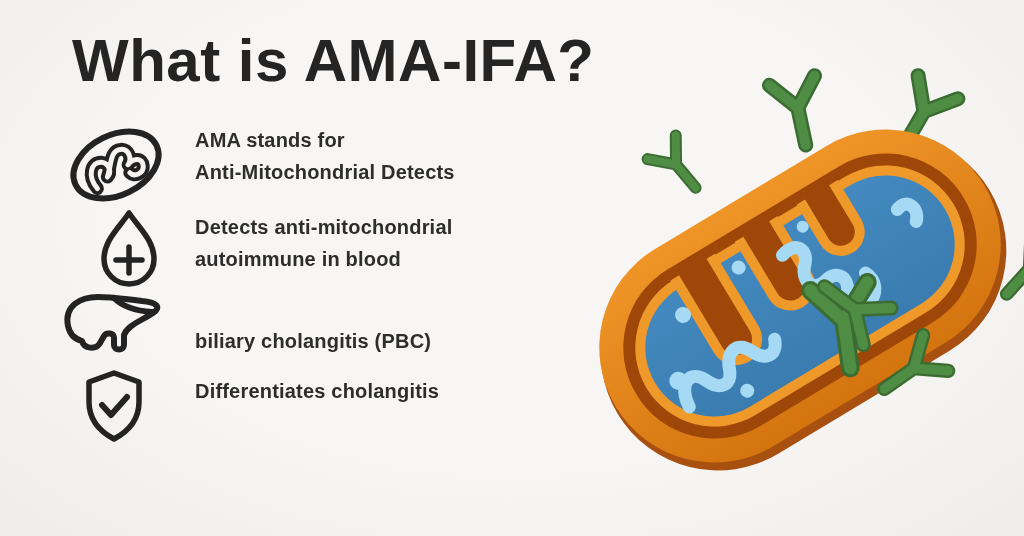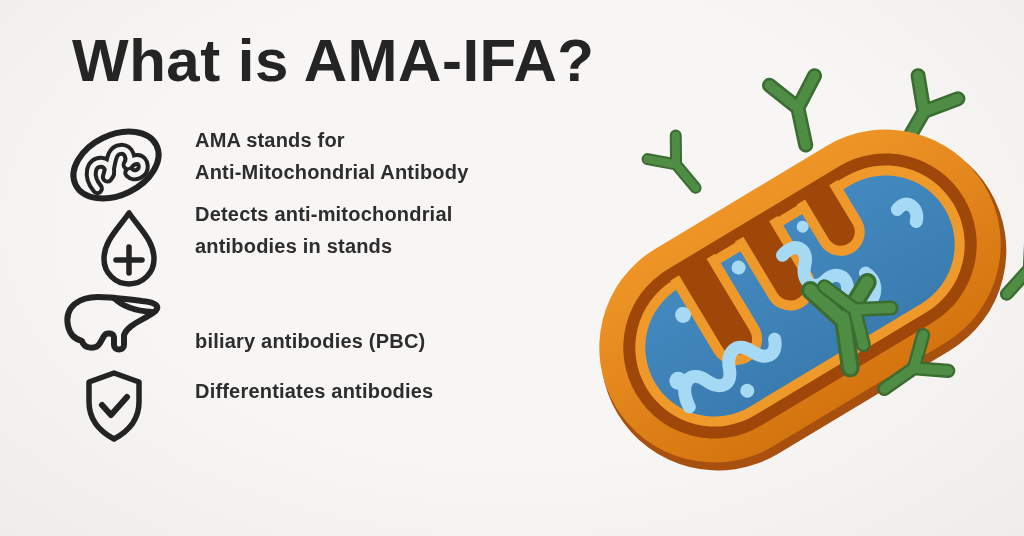--- a/index.html
+++ b/index.html
@@ -33,39 +33,39 @@
 
   <h1 class="title" style="color: rgb(36, 36, 36);">What is AMA-IFA?</h1>
 
   <svg class="fact-icon" style="left:64px;top:118px" width="104" height="94" viewBox="0 0 104 94">
     <g transform="translate(52,47) rotate(-26)">
       <ellipse rx="45" ry="30" stroke-width="6"></ellipse>
       <path d="M-27,13 C-31,-3 -21,-14 -12,-9 C-5,-5 -7,5 -13,7 C-4,-2 1,-16 11,-12 C19,-9 17,2 11,5 C19,1 27,5 24,13 C21,20 11,19 9,13" stroke-width="13"></path>
       <path d="M-27,13 C-31,-3 -21,-14 -12,-9 C-5,-5 -7,5 -13,7 C-4,-2 1,-16 11,-12 C19,-9 17,2 11,5 C19,1 27,5 24,13 C21,20 11,19 9,13" stroke-width="5" style="stroke:#F5F4F2"></path>
     </g>
   </svg>
-  <p class="fact-text" style="top: 124px; color: rgb(45, 45, 45);"><span>AMA stands for</span><br><span>Anti-Mitochondrial Antibody</span></p>
+  <p class="fact-text" style="top: 124px; color: rgb(45, 45, 45);"><span>AMA stands for</span><br><span>Anti-Mitochondrial Detects</span></p>
 
   <svg class="fact-icon" style="left:92px;top:207px" width="74" height="86" viewBox="0 0 74 86">
     <path d="M37,6 C26,22 12,34 12,52 a25,25 0 0 0 50,0 C62,34 48,22 37,6 Z" stroke-width="5.5"></path>
     <path d="M37,40 L37,66 M24,53 L50,53" stroke-width="5.5"></path>
   </svg>
-  <p class="fact-text" style="top: 198px; color: rgb(45, 45, 45);"><span>Detects anti-mitochondrial</span><br><span>antibodies in stands</span></p>
+  <p class="fact-text" style="top: 211px; color: rgb(45, 45, 45);"><span>Detects anti-mitochondrial</span><br><span>autoimmune in blood</span></p>
 
   <svg class="fact-icon" style="left:56px;top:288px" width="114" height="74" viewBox="0 0 114 74">
     <path d="M12,38 C8,18 24,9 42,9 C58,9 66,11 86,13 C100,14 106,19 97,25 C85,33 72,37 68,47 L68,57 C68,63 58,63 58,57 L58,49 C58,45 50,44 48,48 L44,55 C40,62 28,61 26,53 C17,50 14,46 12,38 Z" stroke-width="6"></path>
     <path d="M58,10 C66,18 80,23 96,24" stroke-width="6"></path>
   </svg>
-  <p class="fact-text" style="top: 293px; color: rgb(45, 45, 45);"><br><span>biliary antibodies (PBC)</span></p>
+  <p class="fact-text" style="top: 293px; color: rgb(45, 45, 45);"><br><span>biliary cholangitis (PBC)</span></p>
 
   <svg class="fact-icon" style="left:80px;top:368px" width="68" height="76" viewBox="0 0 68 76">
     <path d="M34,5 L59,14 L59,34 C59,51 49,63 34,71 C19,63 9,51 9,34 L9,14 Z" stroke-width="5.5"></path>
     <path d="M22,37 L31,47 L47,29" stroke-width="6"></path>
   </svg>
-  <p class="fact-text" style="top: 375px; color: rgb(45, 45, 45);"><span>Differentiates antibodies</span><br></p>
+  <p class="fact-text" style="top: 375px; color: rgb(45, 45, 45);"><span>Differentiates cholangitis</span><br></p>
 
   <svg class="illus" viewBox="0 0 1024 536">
     <defs>
       <linearGradient id="gOut" x1="0" y1="0" x2="0" y2="1">
         <stop offset="0" stop-color="#EF9527"></stop>
           <stop offset="1" stop-color="#D4740F"></stop>
       </linearGradient>
       <linearGradient id="gBlue" x1="0" y1="0" x2="0" y2="1">
         <stop offset="0" stop-color="#4389BF"></stop>
           <stop offset="1" stop-color="#3A7CB0"></stop>

